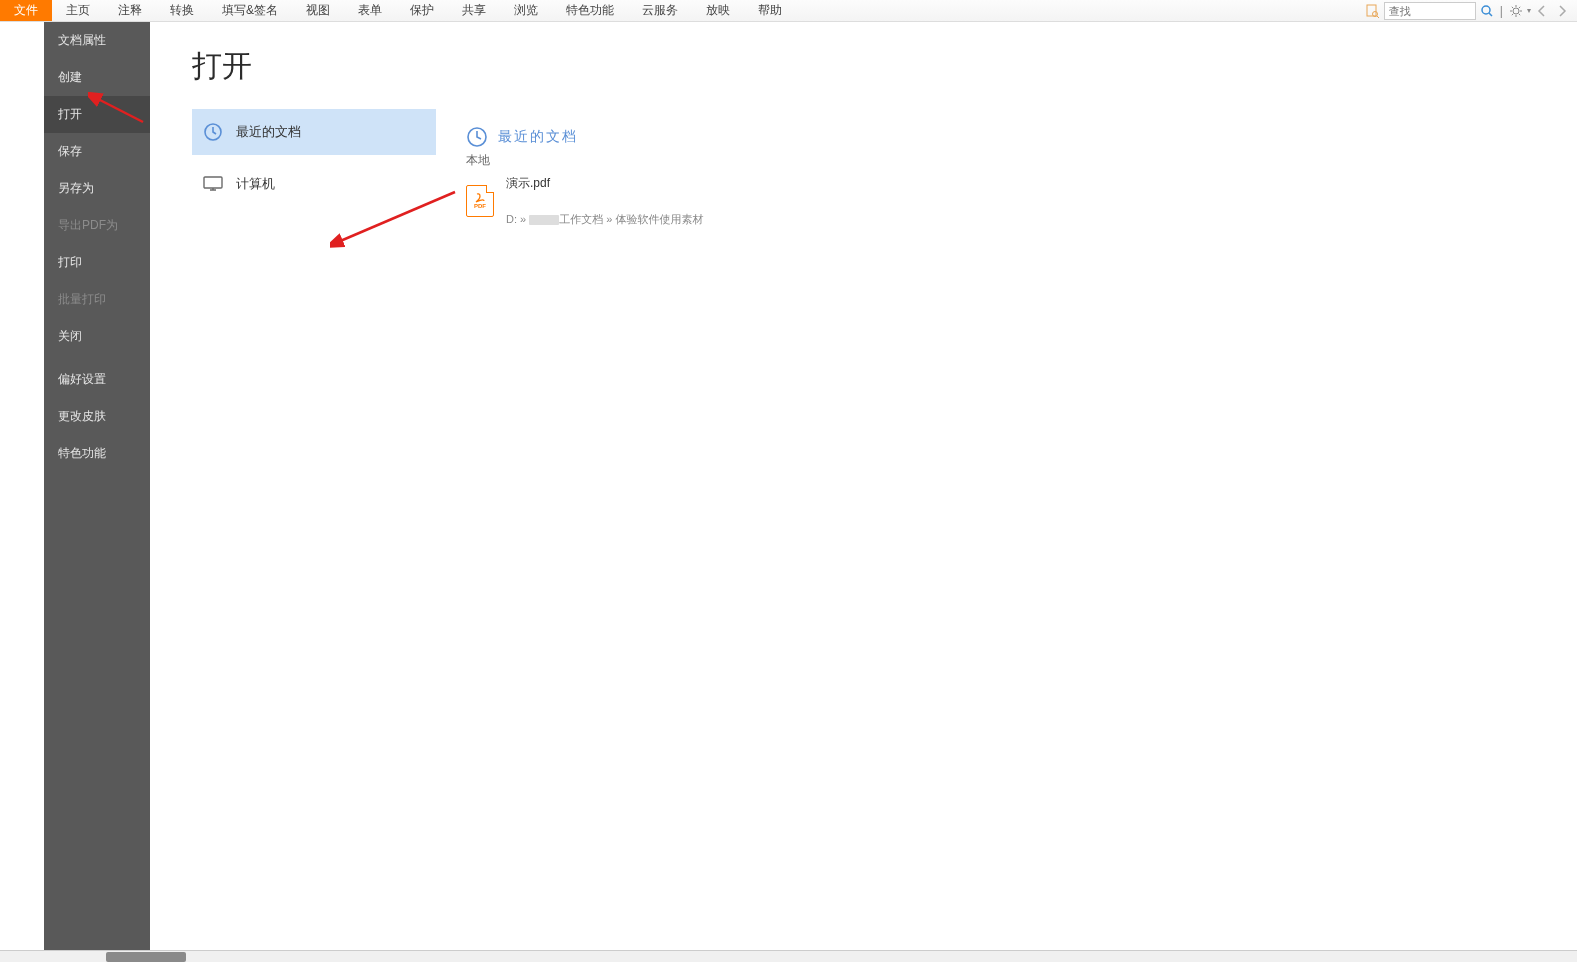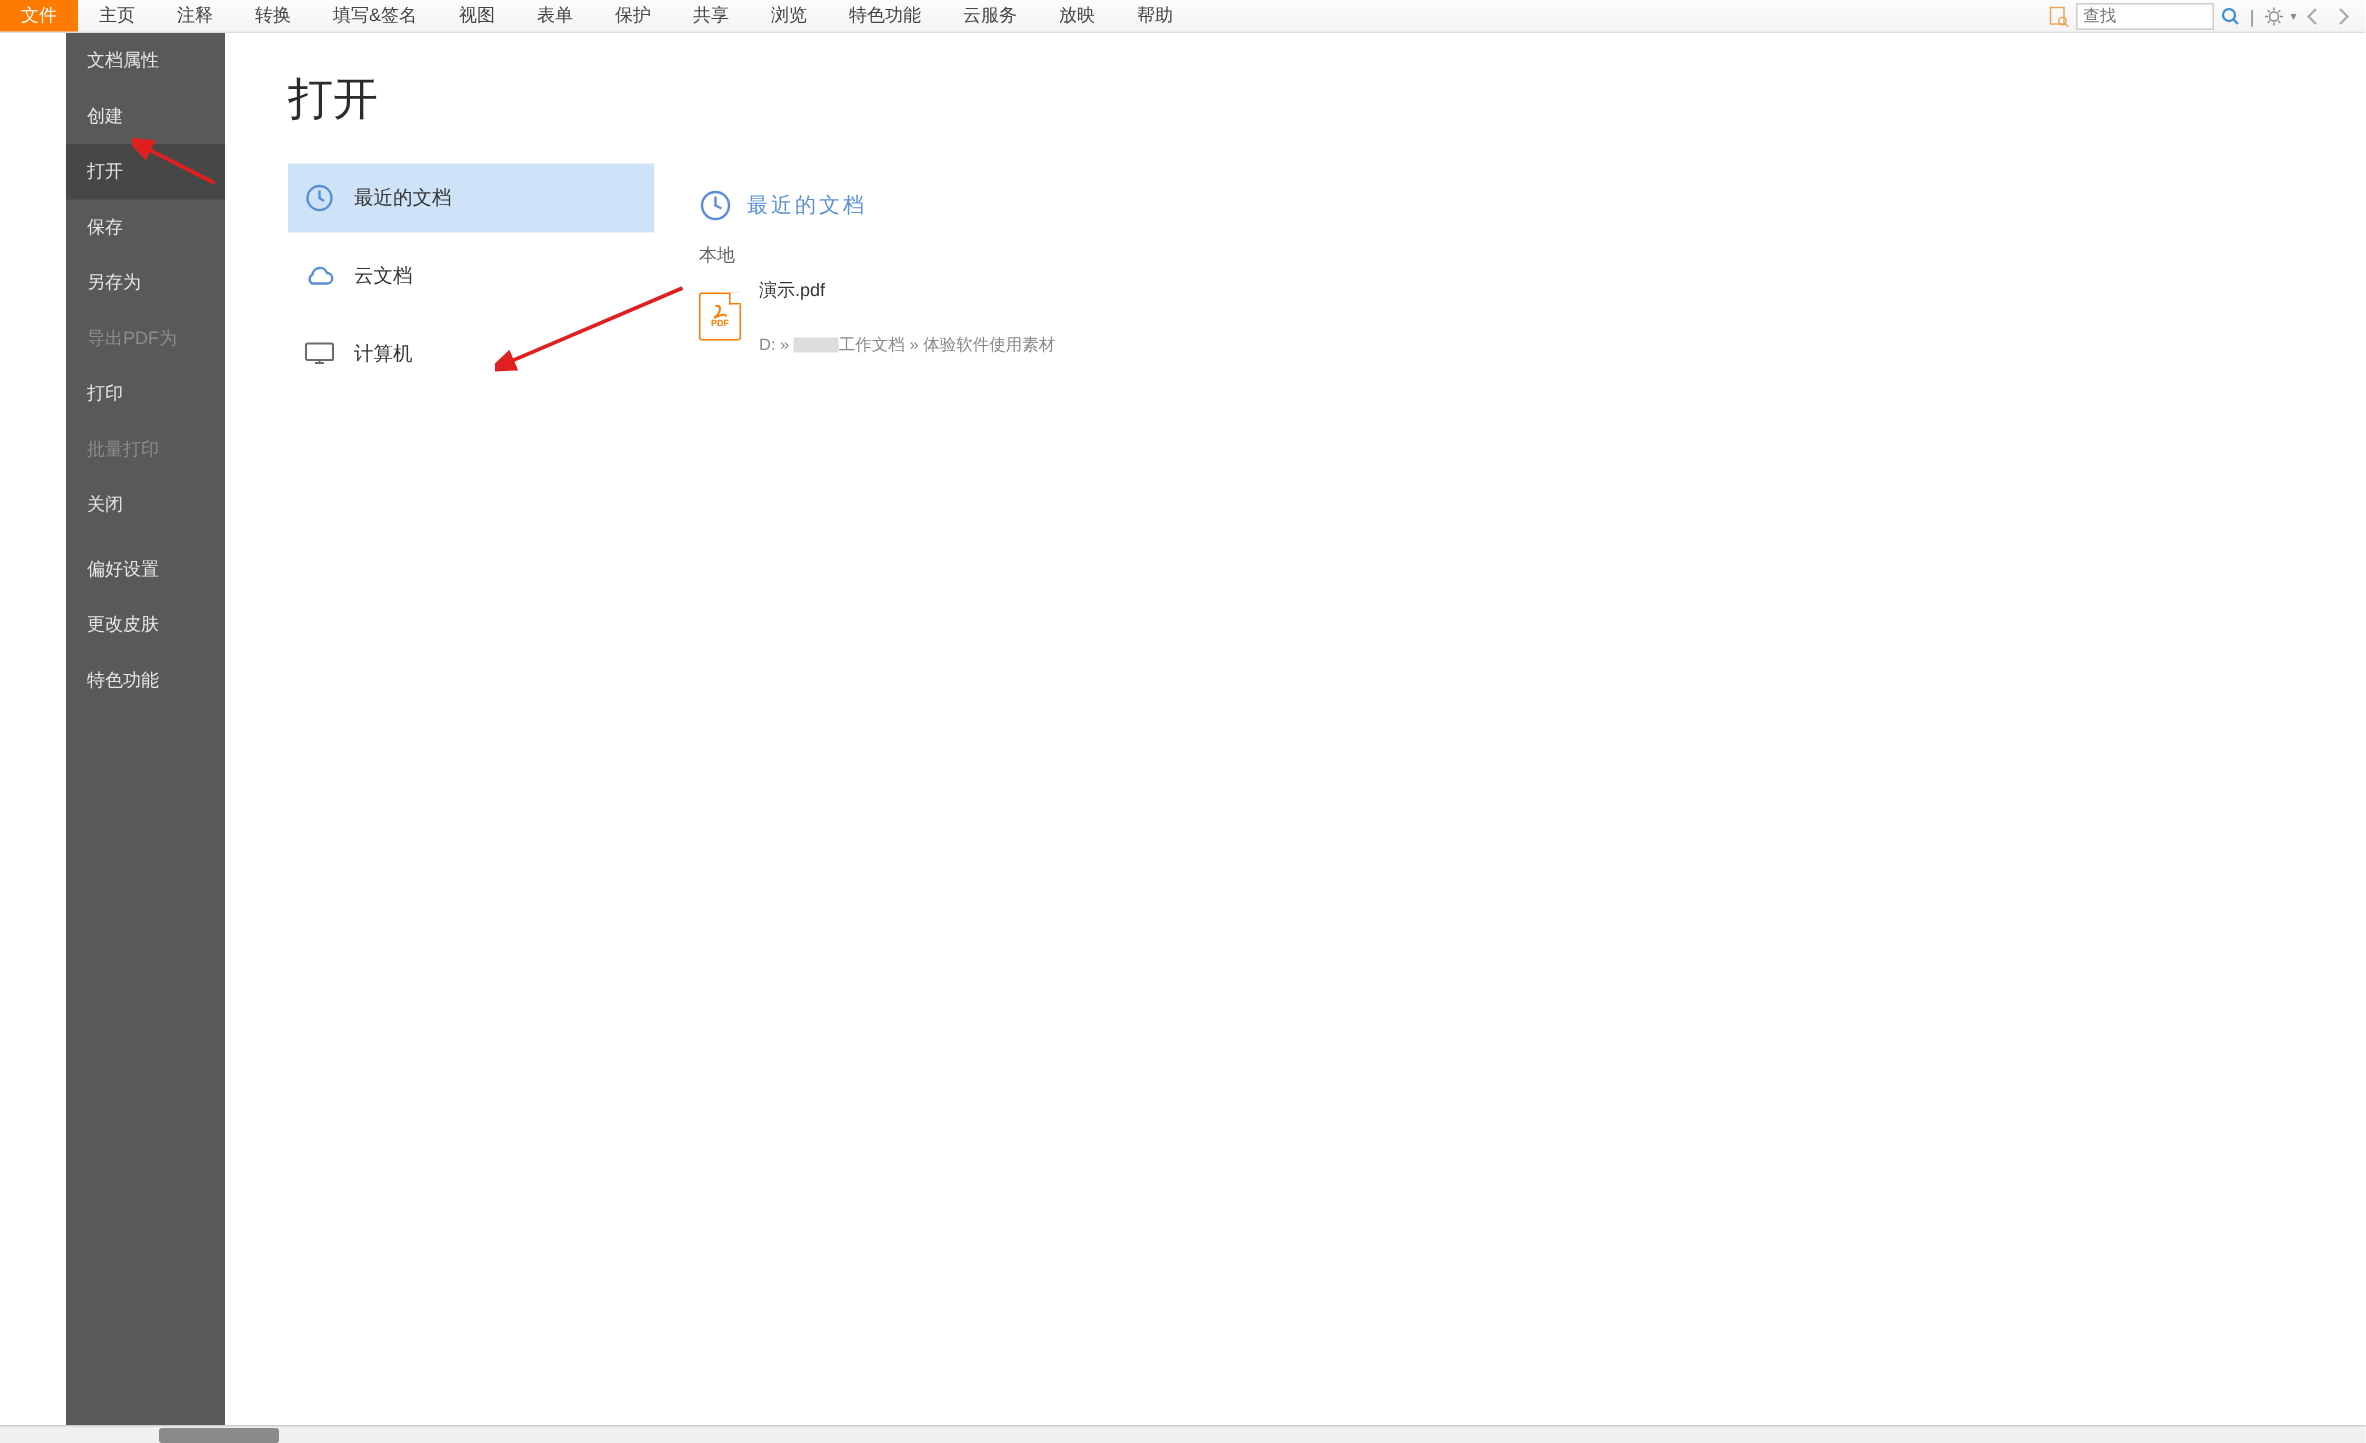--- a/index.html
+++ b/index.html
@@ -32,21 +32,21 @@
     .loc-item { height: 46px; display: flex; align-items: center; gap: 12px; padding: 0 10px; font-size: 13px; color: #333; cursor: pointer; }
     .loc-item.selected { background: #cfe3f8; }
     .loc-item .ico { width: 22px; height: 22px; display:flex; align-items:center; justify-content:center; }
     .loc-item + .loc-item { margin-top: 6px; }
 
     
     .content { flex: 1; padding: 24px 0 0 30px; position: relative; }
     .section-head { display:flex; align-items:center; gap:10px; margin-top:80px; }
     .section-head .clock { width:22px; height:22px; }
     .section-title { color:#5a8fd6; font-size:14px; letter-spacing:2px; }
-    .local-label { color:#666; font-size:12px; margin-top:14px; }
+    .local-label { color:#666; font-size:12px; margin-top:4px; }
     .file-row { display:flex; align-items:center; gap:12px; margin-top:6px; cursor:pointer; }
     .pdf-ico { width:28px; height:32px; border:1px solid #ff7a00; border-radius:2px; display:flex; flex-direction:column; align-items:center; justify-content:center; font-size:7px; color:#ff7a00; position:relative; }
     .pdf-ico .corner { position:absolute; top:-1px; right:-1px; width:8px; height:8px; background:#fff; border-left:1px solid #ff7a00; border-bottom:1px solid #ff7a00; }
     .file-info .name { font-size:12px; color:#333; }
     .file-info .path { font-size:11px; color:#888; margin-top:20px; }
     .path-blur { display:inline-block; width:30px; height:10px; background:#ddd; vertical-align:middle; border-radius:1px; }
 
     
     .arrow { position:absolute; pointer-events:none; }
     .arrow svg { display:block; }
@@ -147,28 +147,20 @@
         <span class="ico">
           <svg class="clock-svg" width="20" height="20" viewBox="0 0 20 20" fill="none" stroke="#5a8fd6" stroke-width="1.6">
               <circle cx="10" cy="10" r="8"></circle>
               <path d="M10 5v5l3 2"></path>
             </svg>
         </span>
         <span>最近的文档</span>
       </div>
       <div class="loc-item">
         <span class="ico">
-          <svg width="22" height="16" viewBox="0 0 22 16" fill="none" stroke="#5a8fd6" stroke-width="1.6">
-              <path d="M6 13h10a3.5 3.5 0 0 0 0-7 5 5 0 0 0-9.7 1A3.5 3.5 0 0 0 6 13z"></path>
-            </svg>
-        </span>
-        <span>云文档</span>
-      </div>
-      <div class="loc-item">
-        <span class="ico">
           <svg width="22" height="18" viewBox="0 0 22 18" fill="none" stroke="#6b6b6b" stroke-width="1.4">
               <rect x="2" y="2" width="18" height="11" rx="1"></rect>
               <path d="M8 15h6M11 13v2"></path>
             </svg>
         </span>
         <span>计算机</span>
       </div>
     </div>
 
     <div class="arrow" style="left:-62px; top:70px;">

